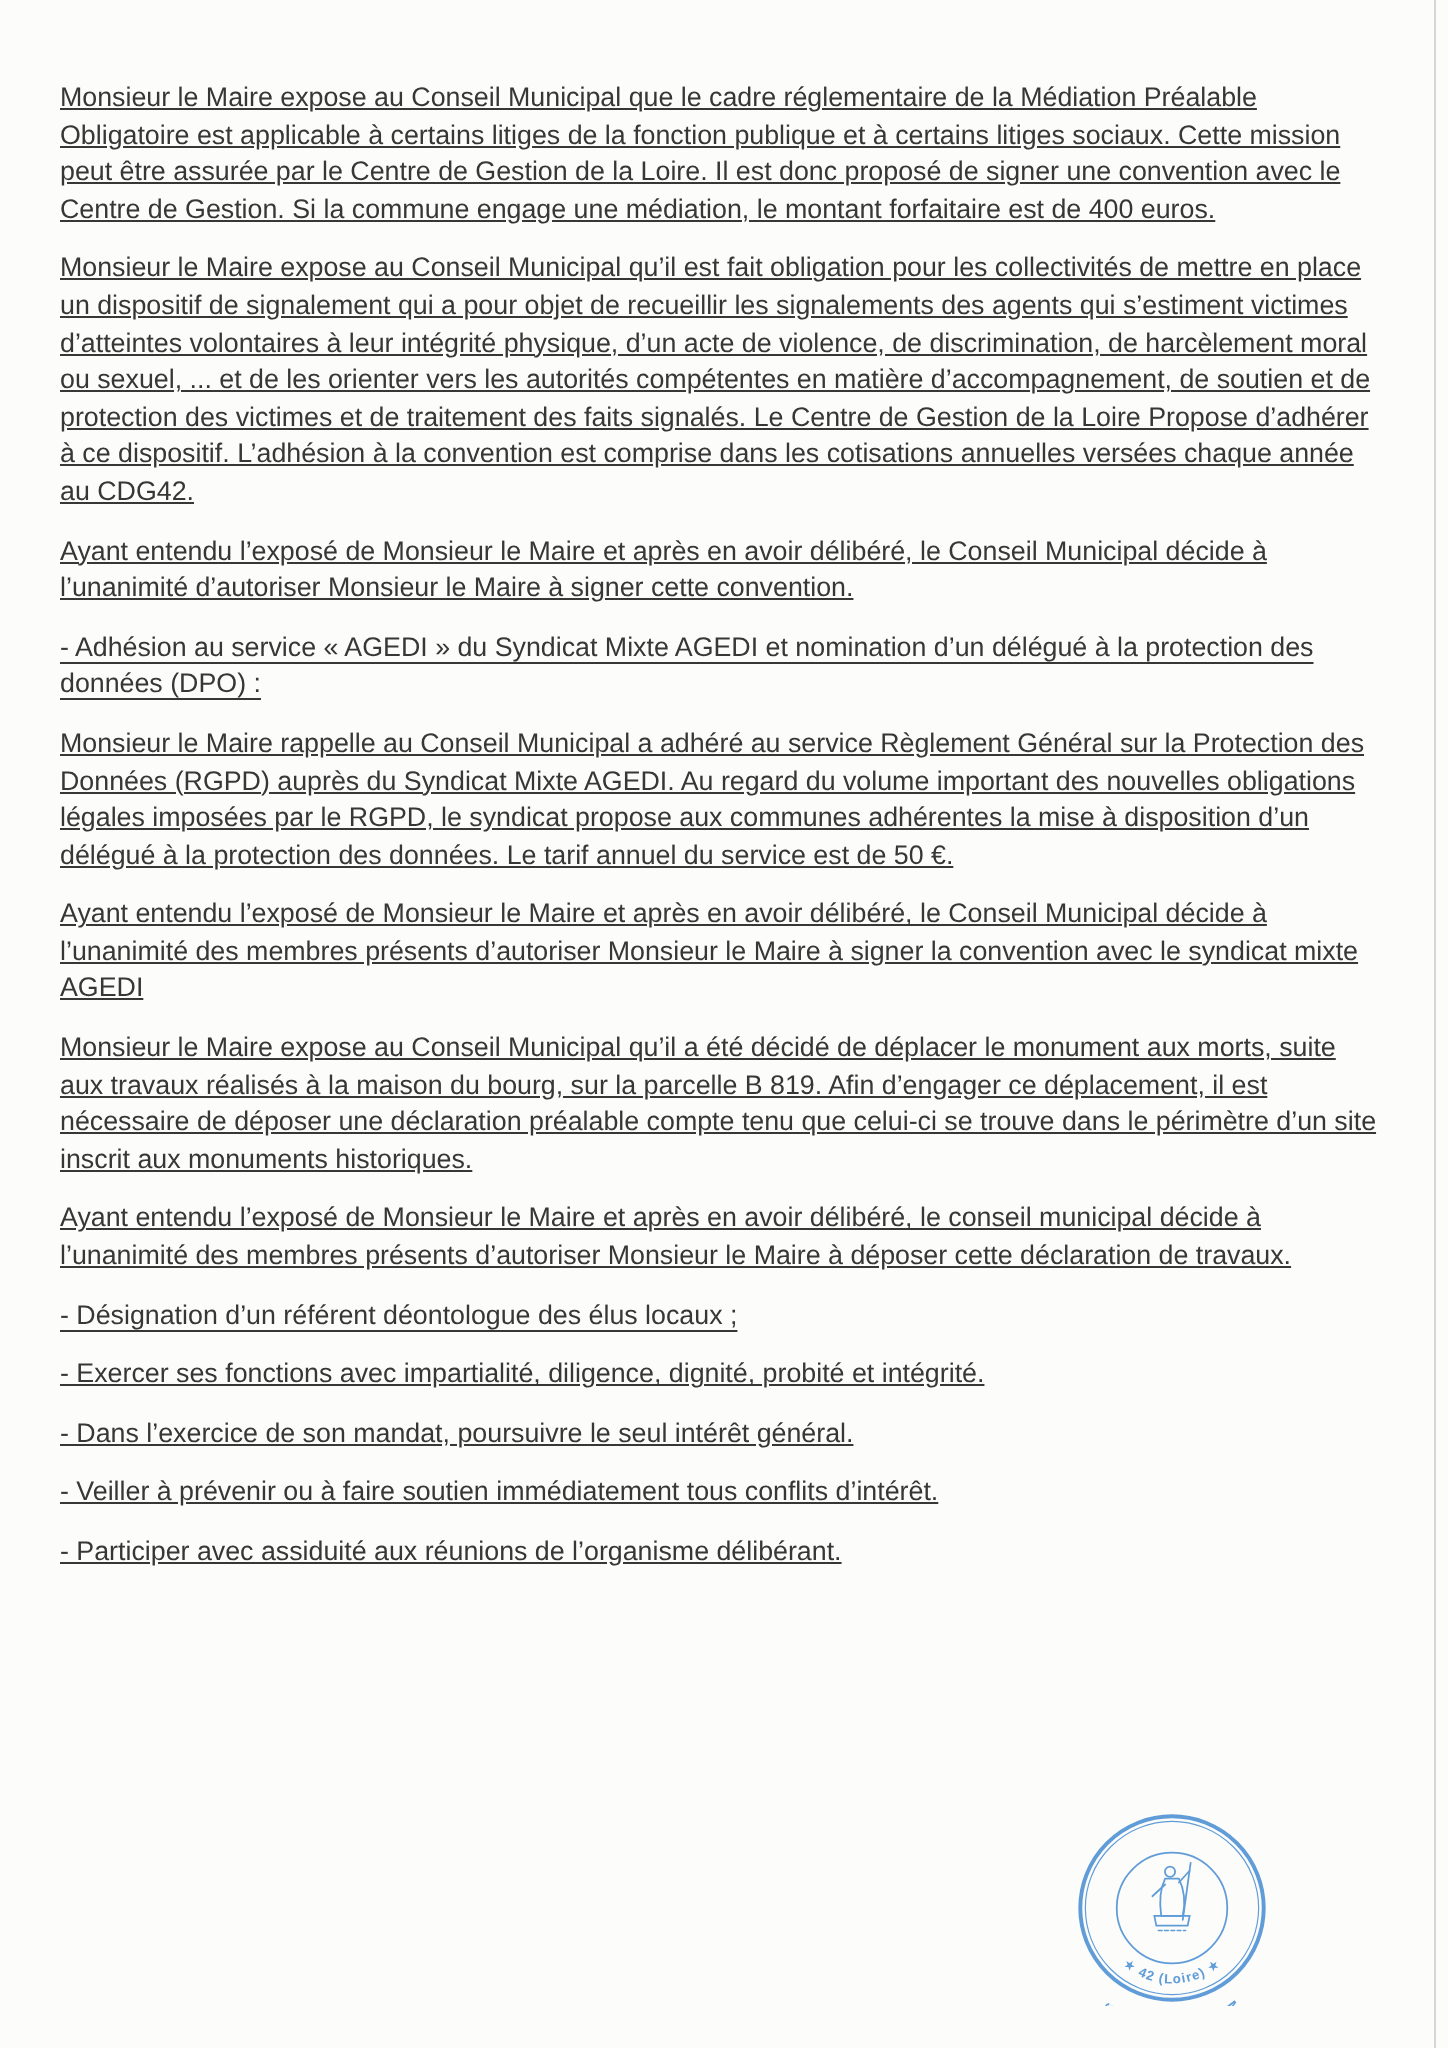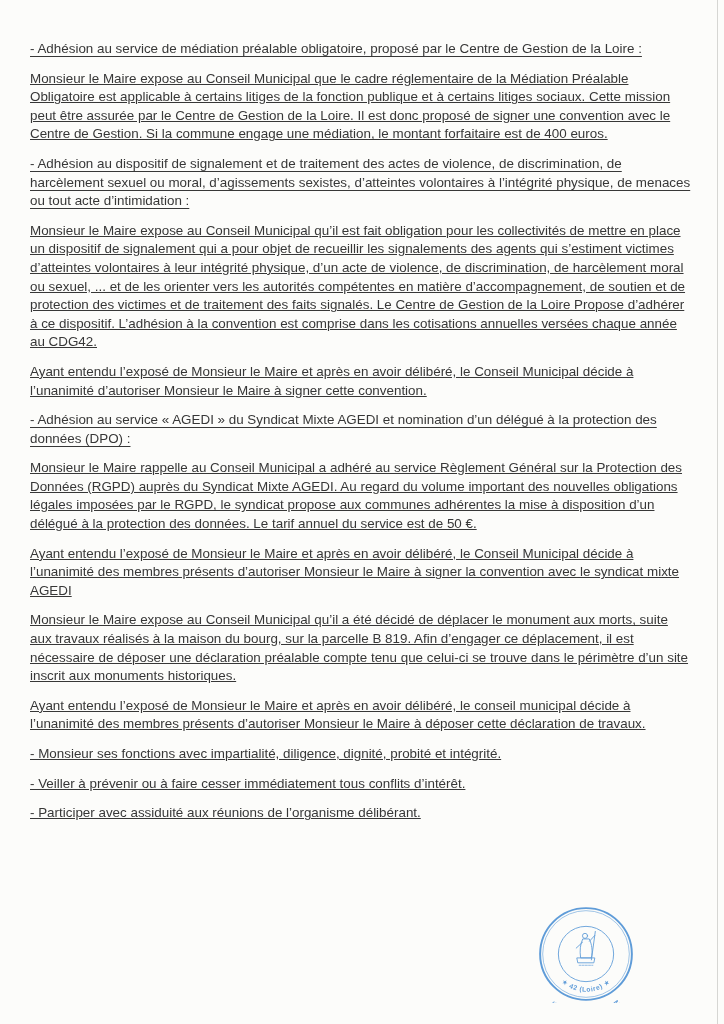--- a/index.html
+++ b/index.html
@@ -35,37 +35,37 @@
     font-weight:bold;
   }
   .stamp .arc-top{font-size:7px;letter-spacing:1.4px;}
   .stamp .arc-bottom{font-size:6.8px;letter-spacing:0.6px;}
 </style>
 </head>
 <body>
 
 <div class="page">
 
-  <div class="block heading">- Adhésion au service de médiation préalable obligatoire, proposé par le Centre de Gestion de la Loire :</div>
   <div class="block">Monsieur le Maire expose au Conseil Municipal que le cadre réglementaire de la Médiation Préalable Obligatoire est applicable à certains litiges de la fonction publique et à certains litiges sociaux. Cette mission peut être assurée par le Centre de Gestion de la Loire. Il est donc proposé de signer une convention avec le Centre de Gestion. Si la commune engage une médiation, le montant forfaitaire est de 400 euros.</div>
 
-  <div class="block heading">- Adhésion au dispositif de signalement et de traitement des actes de violence, de discrimination, de harcèlement sexuel ou moral, d’agissements sexistes, d’atteintes volontaires à l’intégrité physique, de menaces ou tout acte d’intimidation :</div>
   <div class="block">Monsieur le Maire expose au Conseil Municipal qu’il est fait obligation pour les collectivités de mettre en place un dispositif de signalement qui a pour objet de recueillir les signalements des agents qui s’estiment victimes d’atteintes volontaires à leur intégrité physique, d’un acte de violence, de discrimination, de harcèlement moral ou sexuel, ... et de les orienter vers les autorités compétentes en matière d’accompagnement, de soutien et de protection des victimes et de traitement des faits signalés. Le Centre de Gestion de la Loire Propose d’adhérer à ce dispositif. L’adhésion à la convention est comprise dans les cotisations annuelles versées chaque année au CDG42.</div>
   <div class="block">Ayant entendu l’exposé de Monsieur le Maire et après en avoir délibéré, le Conseil Municipal décide à l’unanimité d’autoriser Monsieur le Maire à signer cette convention.</div>
 
   <div class="block heading">- Adhésion au service « AGEDI » du Syndicat Mixte AGEDI  et nomination d’un délégué à la protection des données (DPO) :</div>
   <div class="block">Monsieur le Maire rappelle au Conseil Municipal a adhéré au service Règlement Général sur la Protection des Données (RGPD) auprès du Syndicat Mixte AGEDI. Au regard du volume important des nouvelles obligations légales imposées par le RGPD, le syndicat propose aux communes adhérentes la mise à disposition d’un délégué à la protection des données. Le tarif annuel du service est de 50 €.</div>
   <div class="block">Ayant entendu l’exposé de Monsieur le Maire et après en avoir délibéré, le Conseil Municipal décide à l’unanimité des membres présents d’autoriser Monsieur le Maire à signer la convention avec le syndicat mixte AGEDI</div>
 
   <div class="block">Monsieur le Maire expose au Conseil Municipal qu’il a été décidé de déplacer le monument aux morts, suite aux travaux réalisés à la maison du bourg, sur la parcelle B 819. Afin d’engager ce déplacement, il est nécessaire de déposer une déclaration préalable compte tenu que celui-ci se trouve dans le périmètre d’un site inscrit aux monuments historiques.</div>
   <div class="block">Ayant entendu l’exposé de Monsieur le Maire et après en avoir délibéré, le conseil municipal décide à l’unanimité des membres présents d’autoriser Monsieur le Maire à déposer cette déclaration de travaux.</div>
 
+  <div class="block heading">- Désignation d’un référent déontologue des élus locaux ;</div>
 
-  <div class="block bullet">- Monsieur ses fonctions avec impartialité, diligence, dignité, probité et intégrité.</div>
-  <div class="block bullet">- Veiller à prévenir ou à faire cesser immédiatement tous conflits d’intérêt.</div>
+  <div class="block bullet">- Exercer ses fonctions avec impartialité, diligence, dignité, probité et intégrité.</div>
+  <div class="block bullet">- Dans l’exercice de son mandat, poursuivre le seul intérêt général.</div>
+  <div class="block bullet">- Veiller à prévenir ou à faire soutien immédiatement tous conflits d’intérêt.</div>
   <div class="block bullet">- Participer avec assiduité aux réunions de l’organisme délibérant.</div>
 
   <svg class="stamp" viewBox="0 0 100 100" xmlns="http://www.w3.org/2000/svg">
     <defs>
       <path id="arcTop" d="M 50,87.5 A 37.5,37.5 0 1 1 49.98,87.5"></path>
       <path id="arcBottom" d="M 11.5,50 A 38.5,38.5 0 0 0 88.5,50"></path>
     </defs>
     <g stroke="#4a8fd4" fill="none">
       <circle cx="50" cy="50" r="46.8" stroke-width="2"></circle>
       <circle cx="50" cy="50" r="44.2" stroke-width="0.6"></circle>

